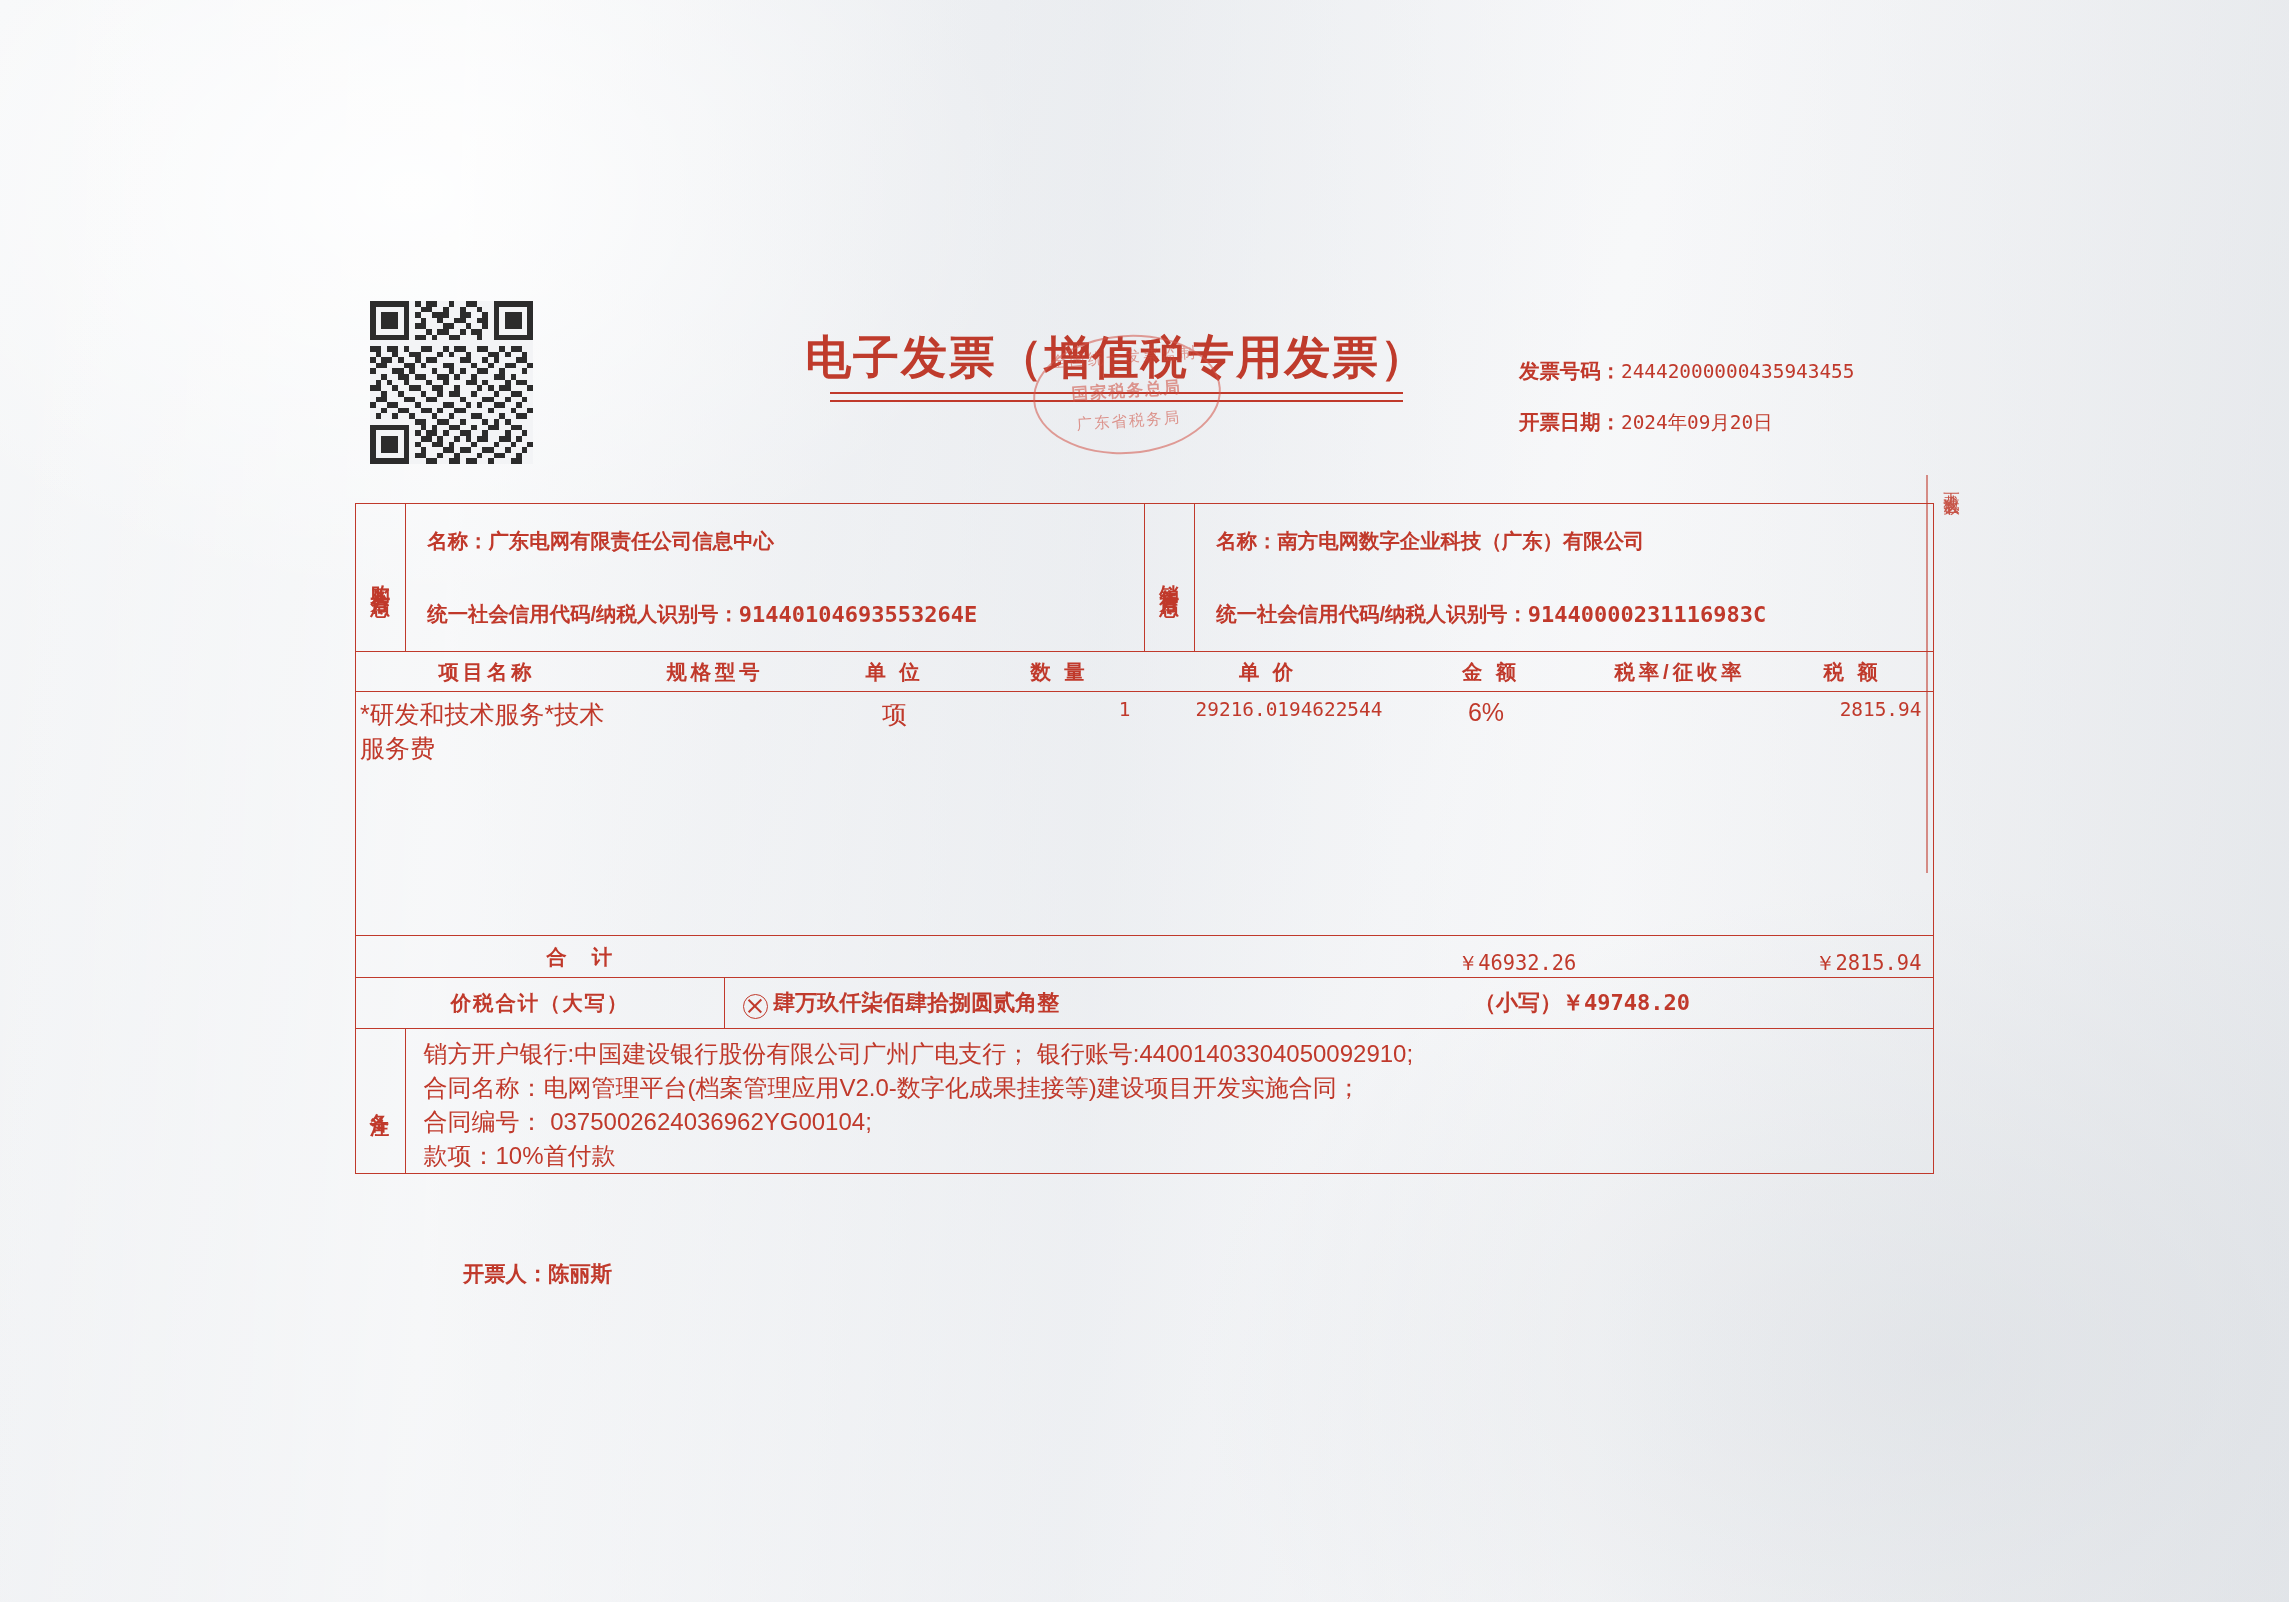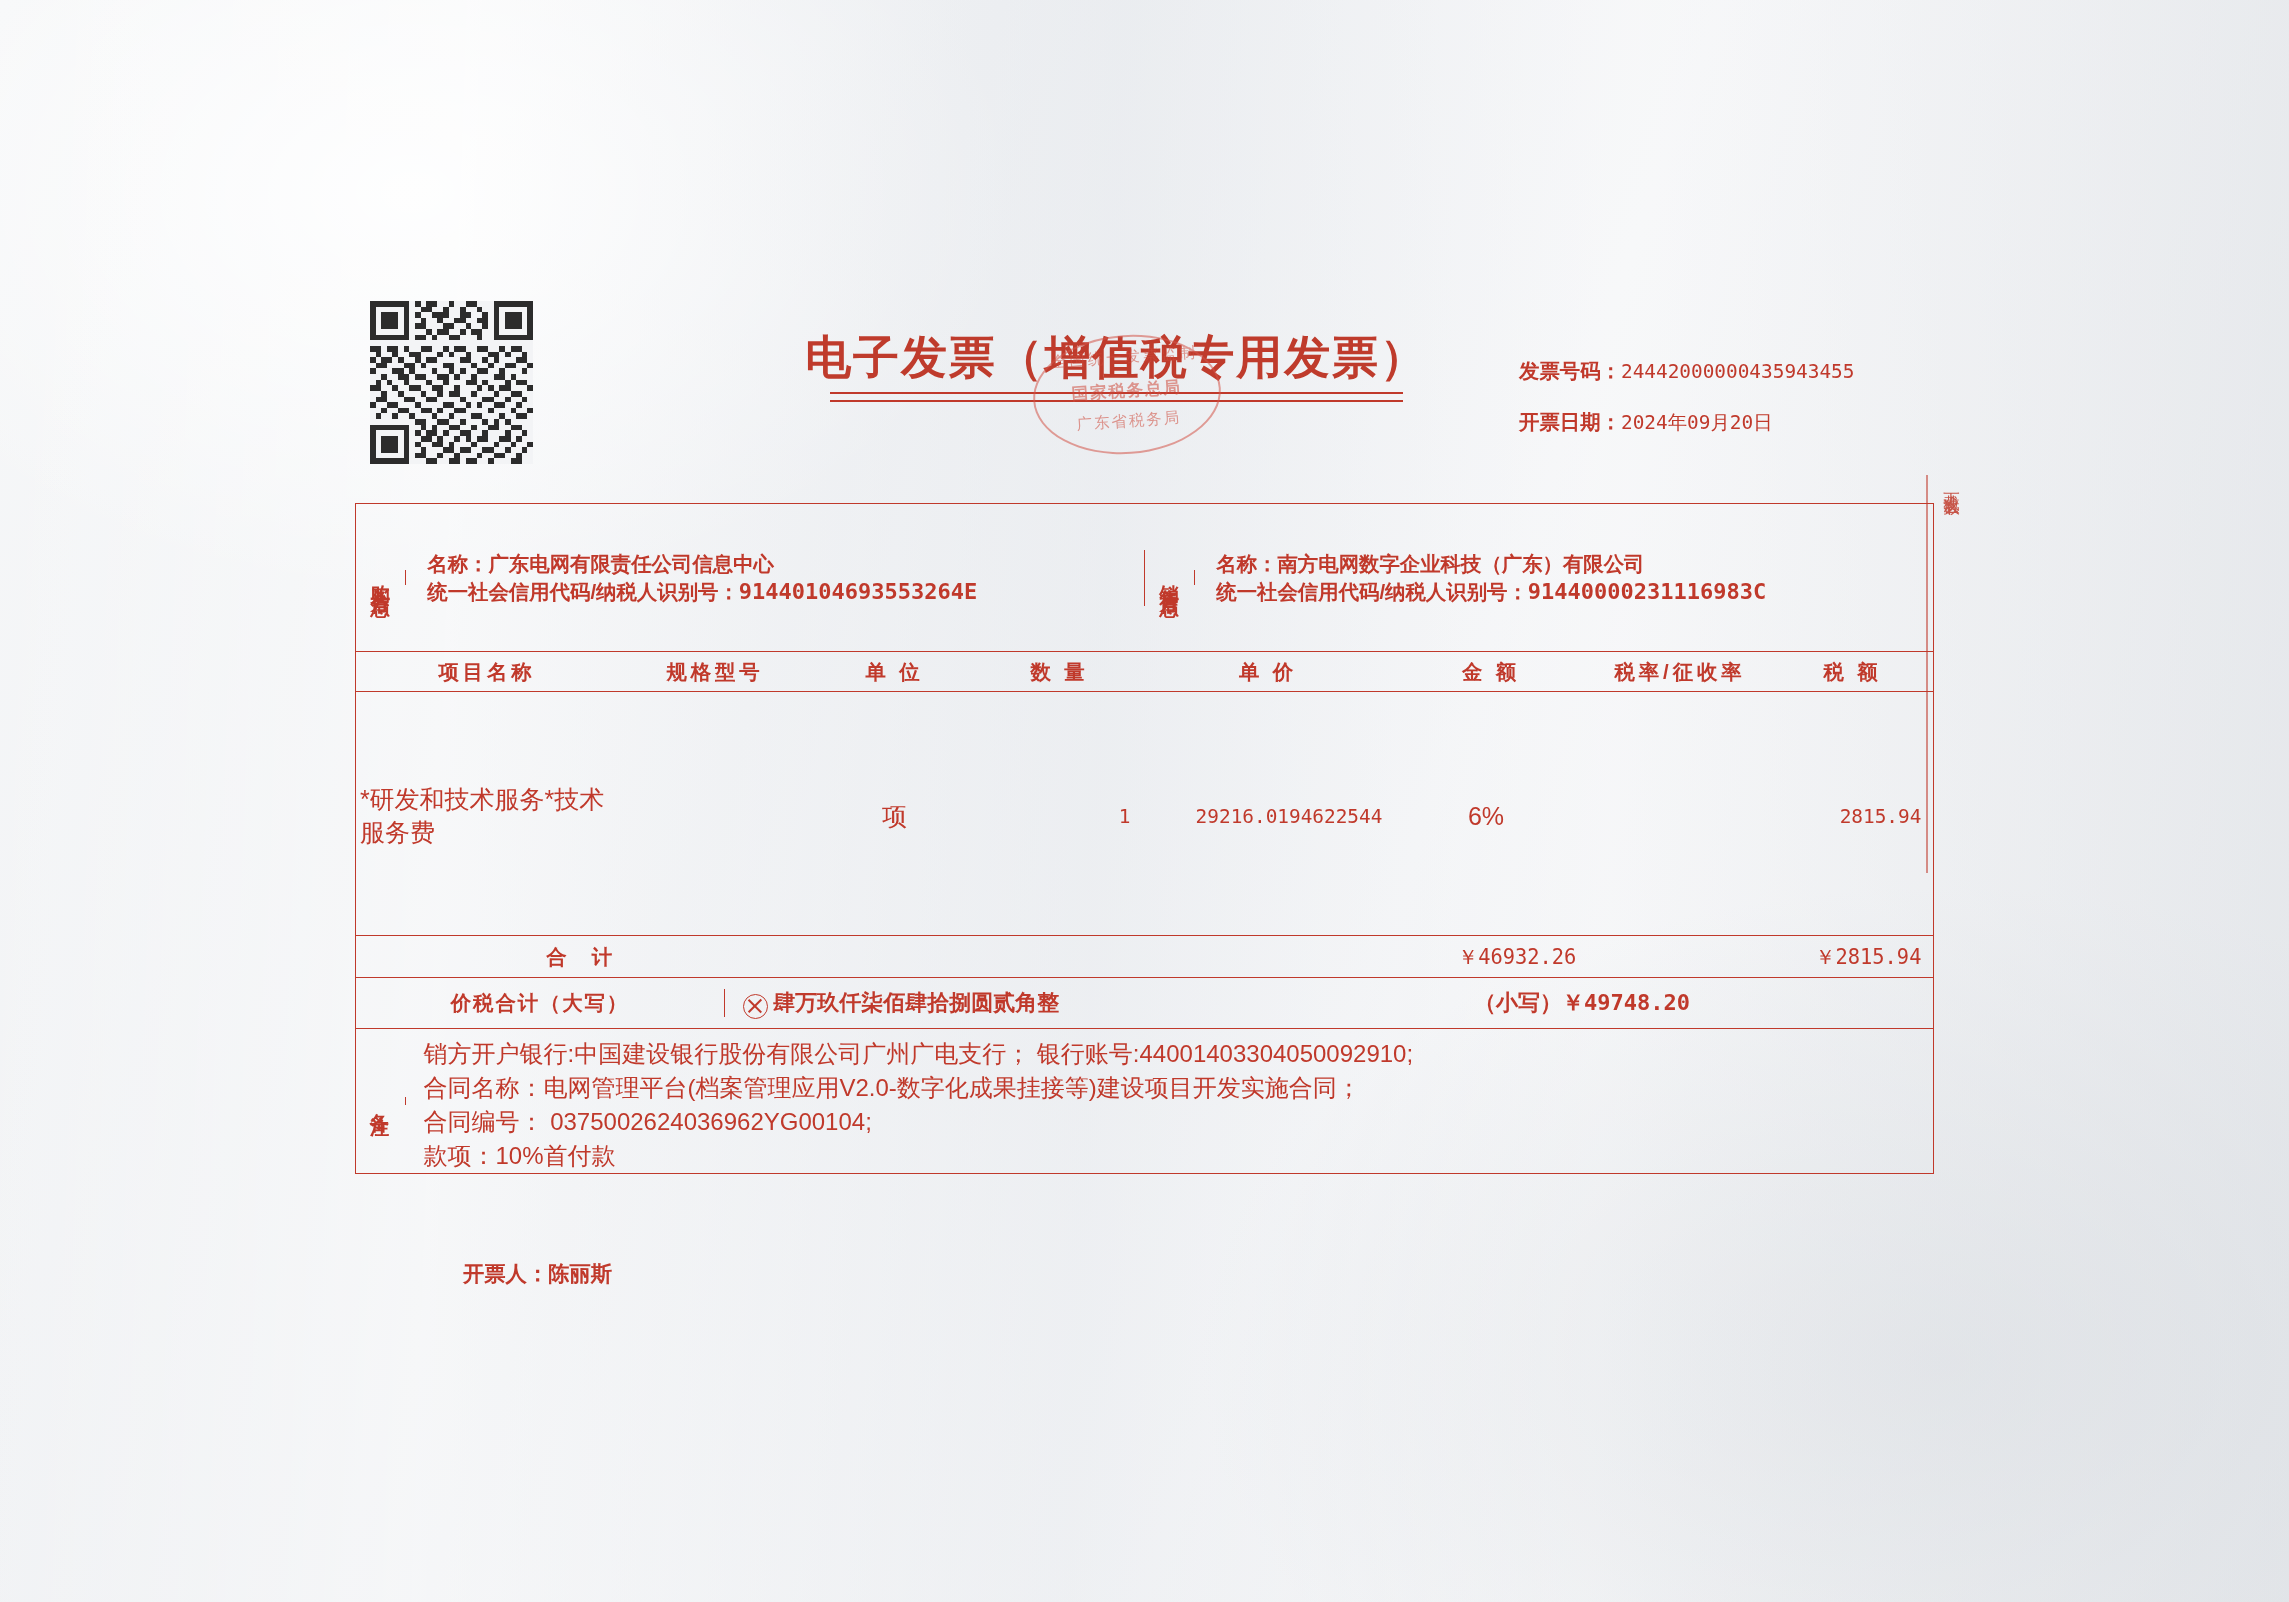--- a/index.html
+++ b/index.html
@@ -146,21 +146,21 @@
 
   
   #tbl {
     position: absolute;
     left: 355px;
     top: 503px;
     width: 1579px;
     border: 1.9px solid #c0392b;
     box-sizing: border-box;
   }
-  .row { display: flex; align-items: center; }
+  .row { display: flex; }
   .cell {
     box-sizing: border-box;
     color: #c0392b;
     font-size: 20.4px;
     position: relative;
   }
   .bdr-r { border-right: 1.9px solid #c0392b; }
   .bdr-b { border-bottom: 1.9px solid #c0392b; }
 
   

